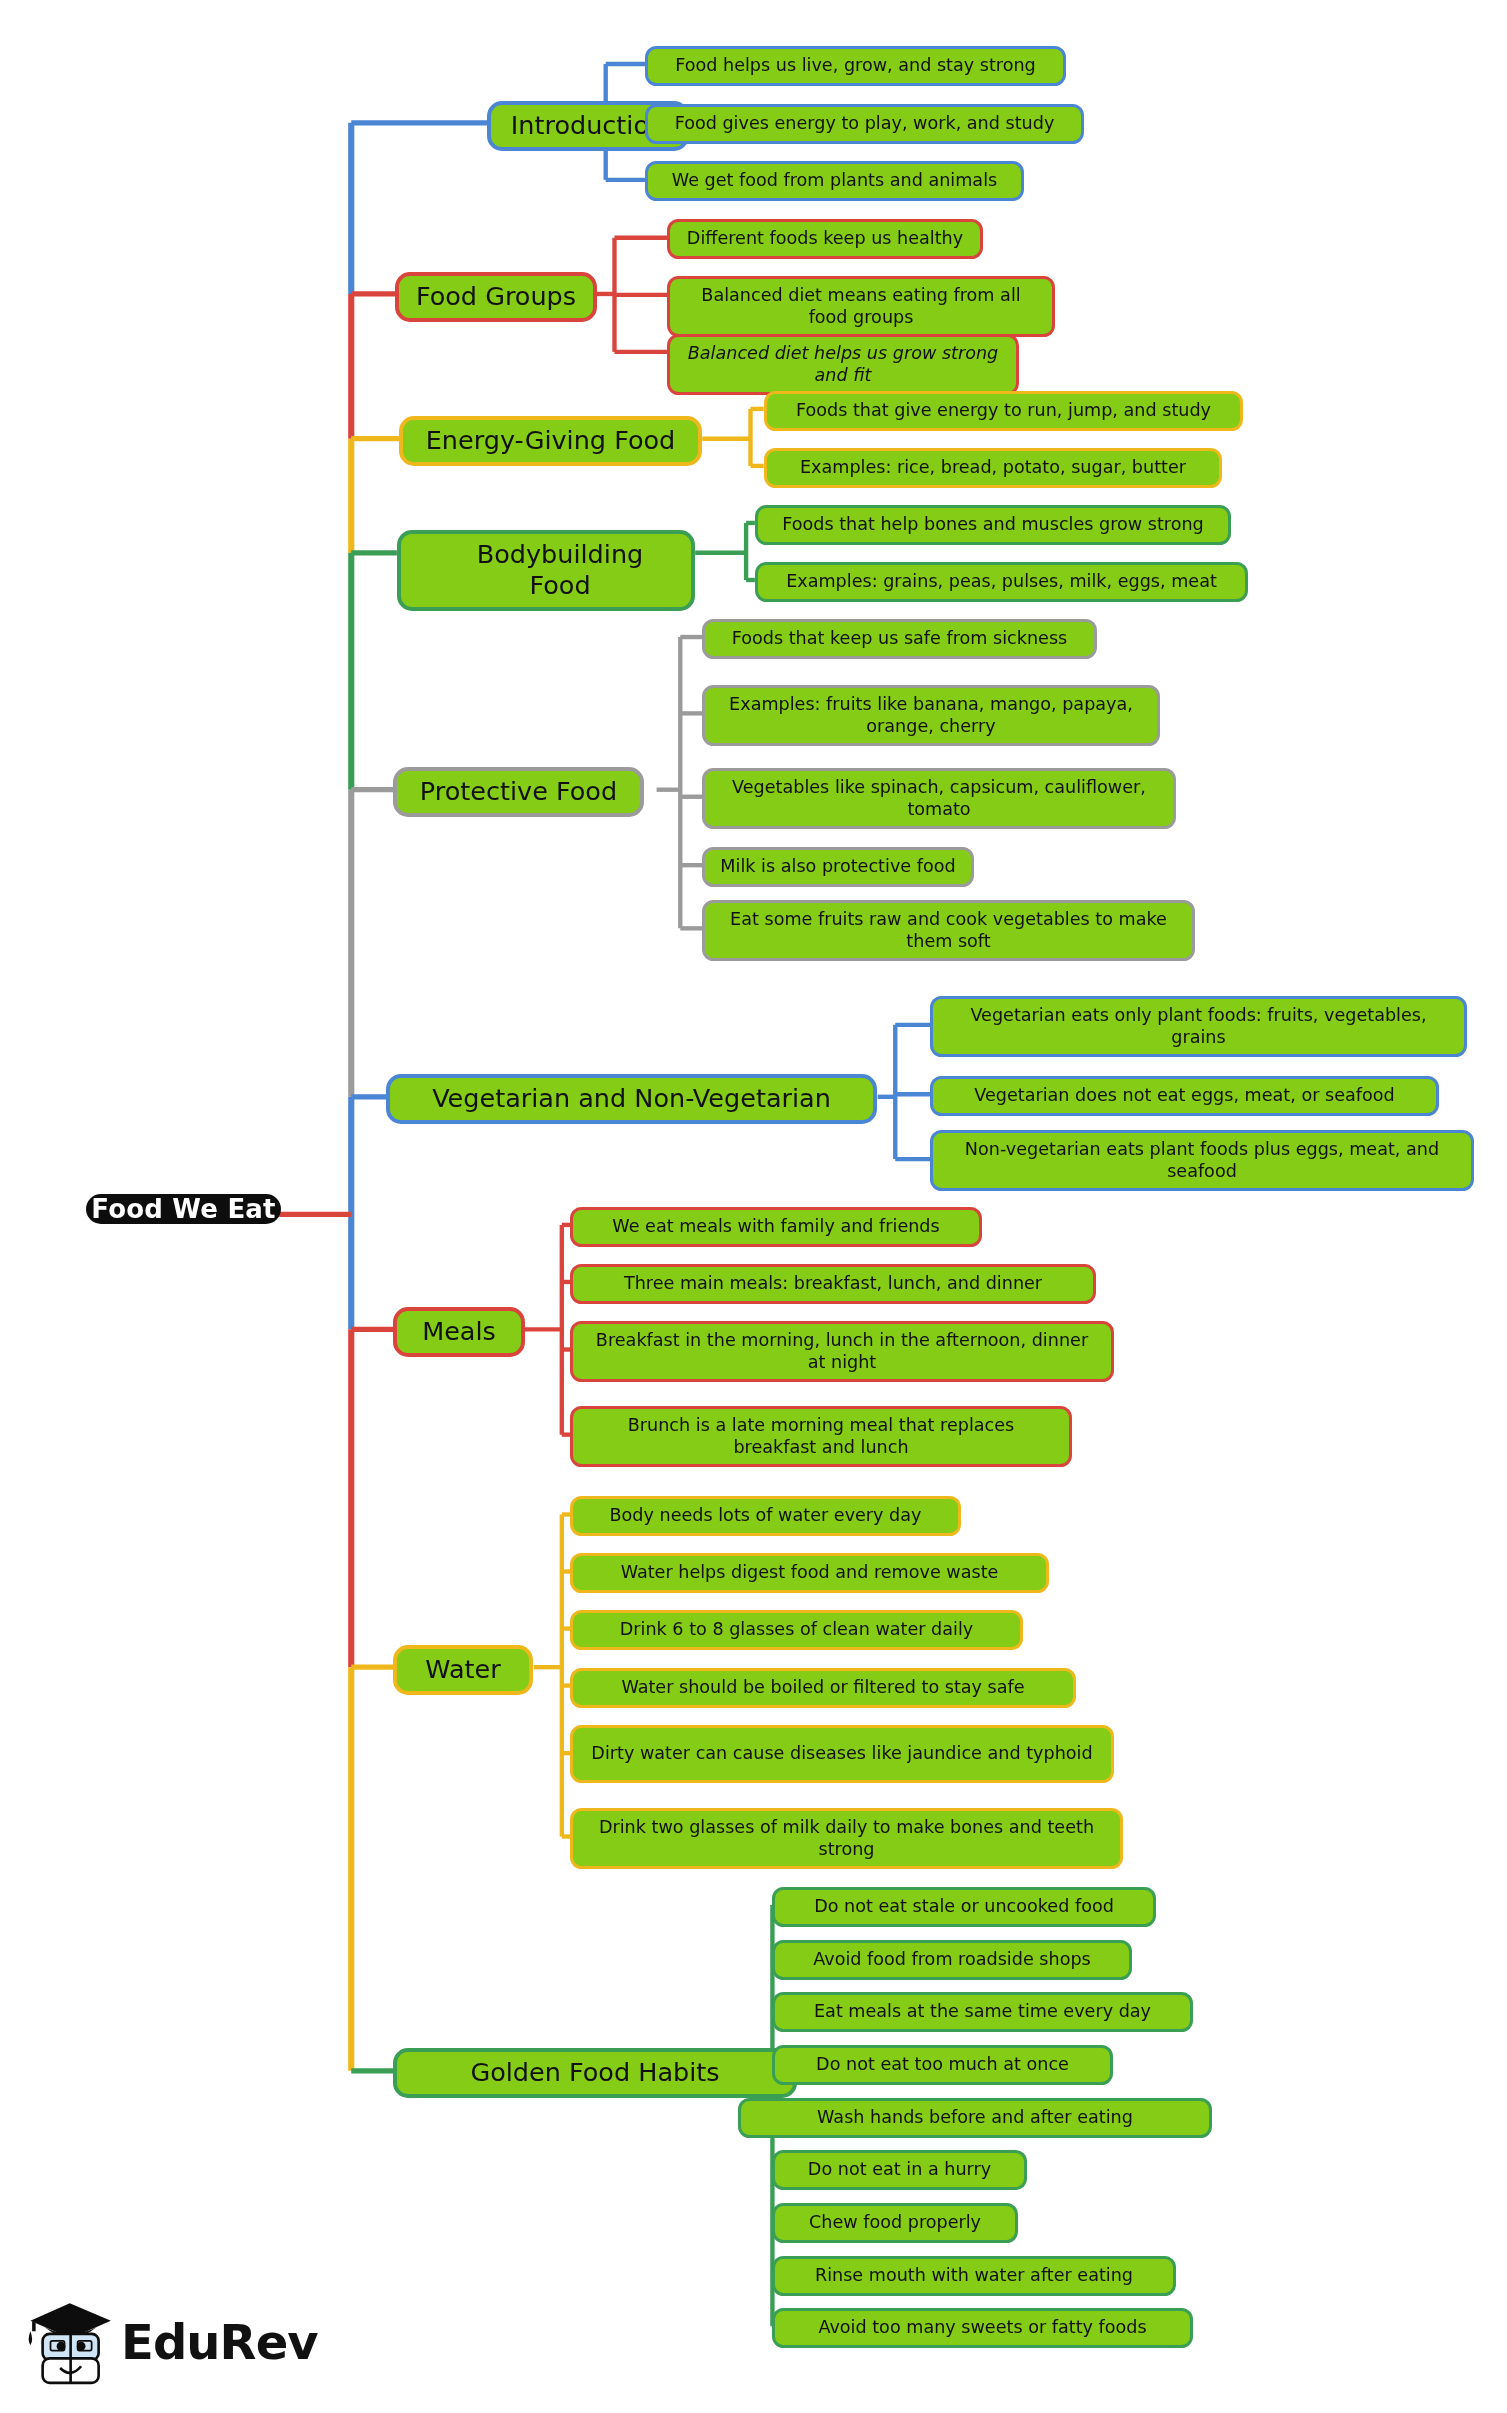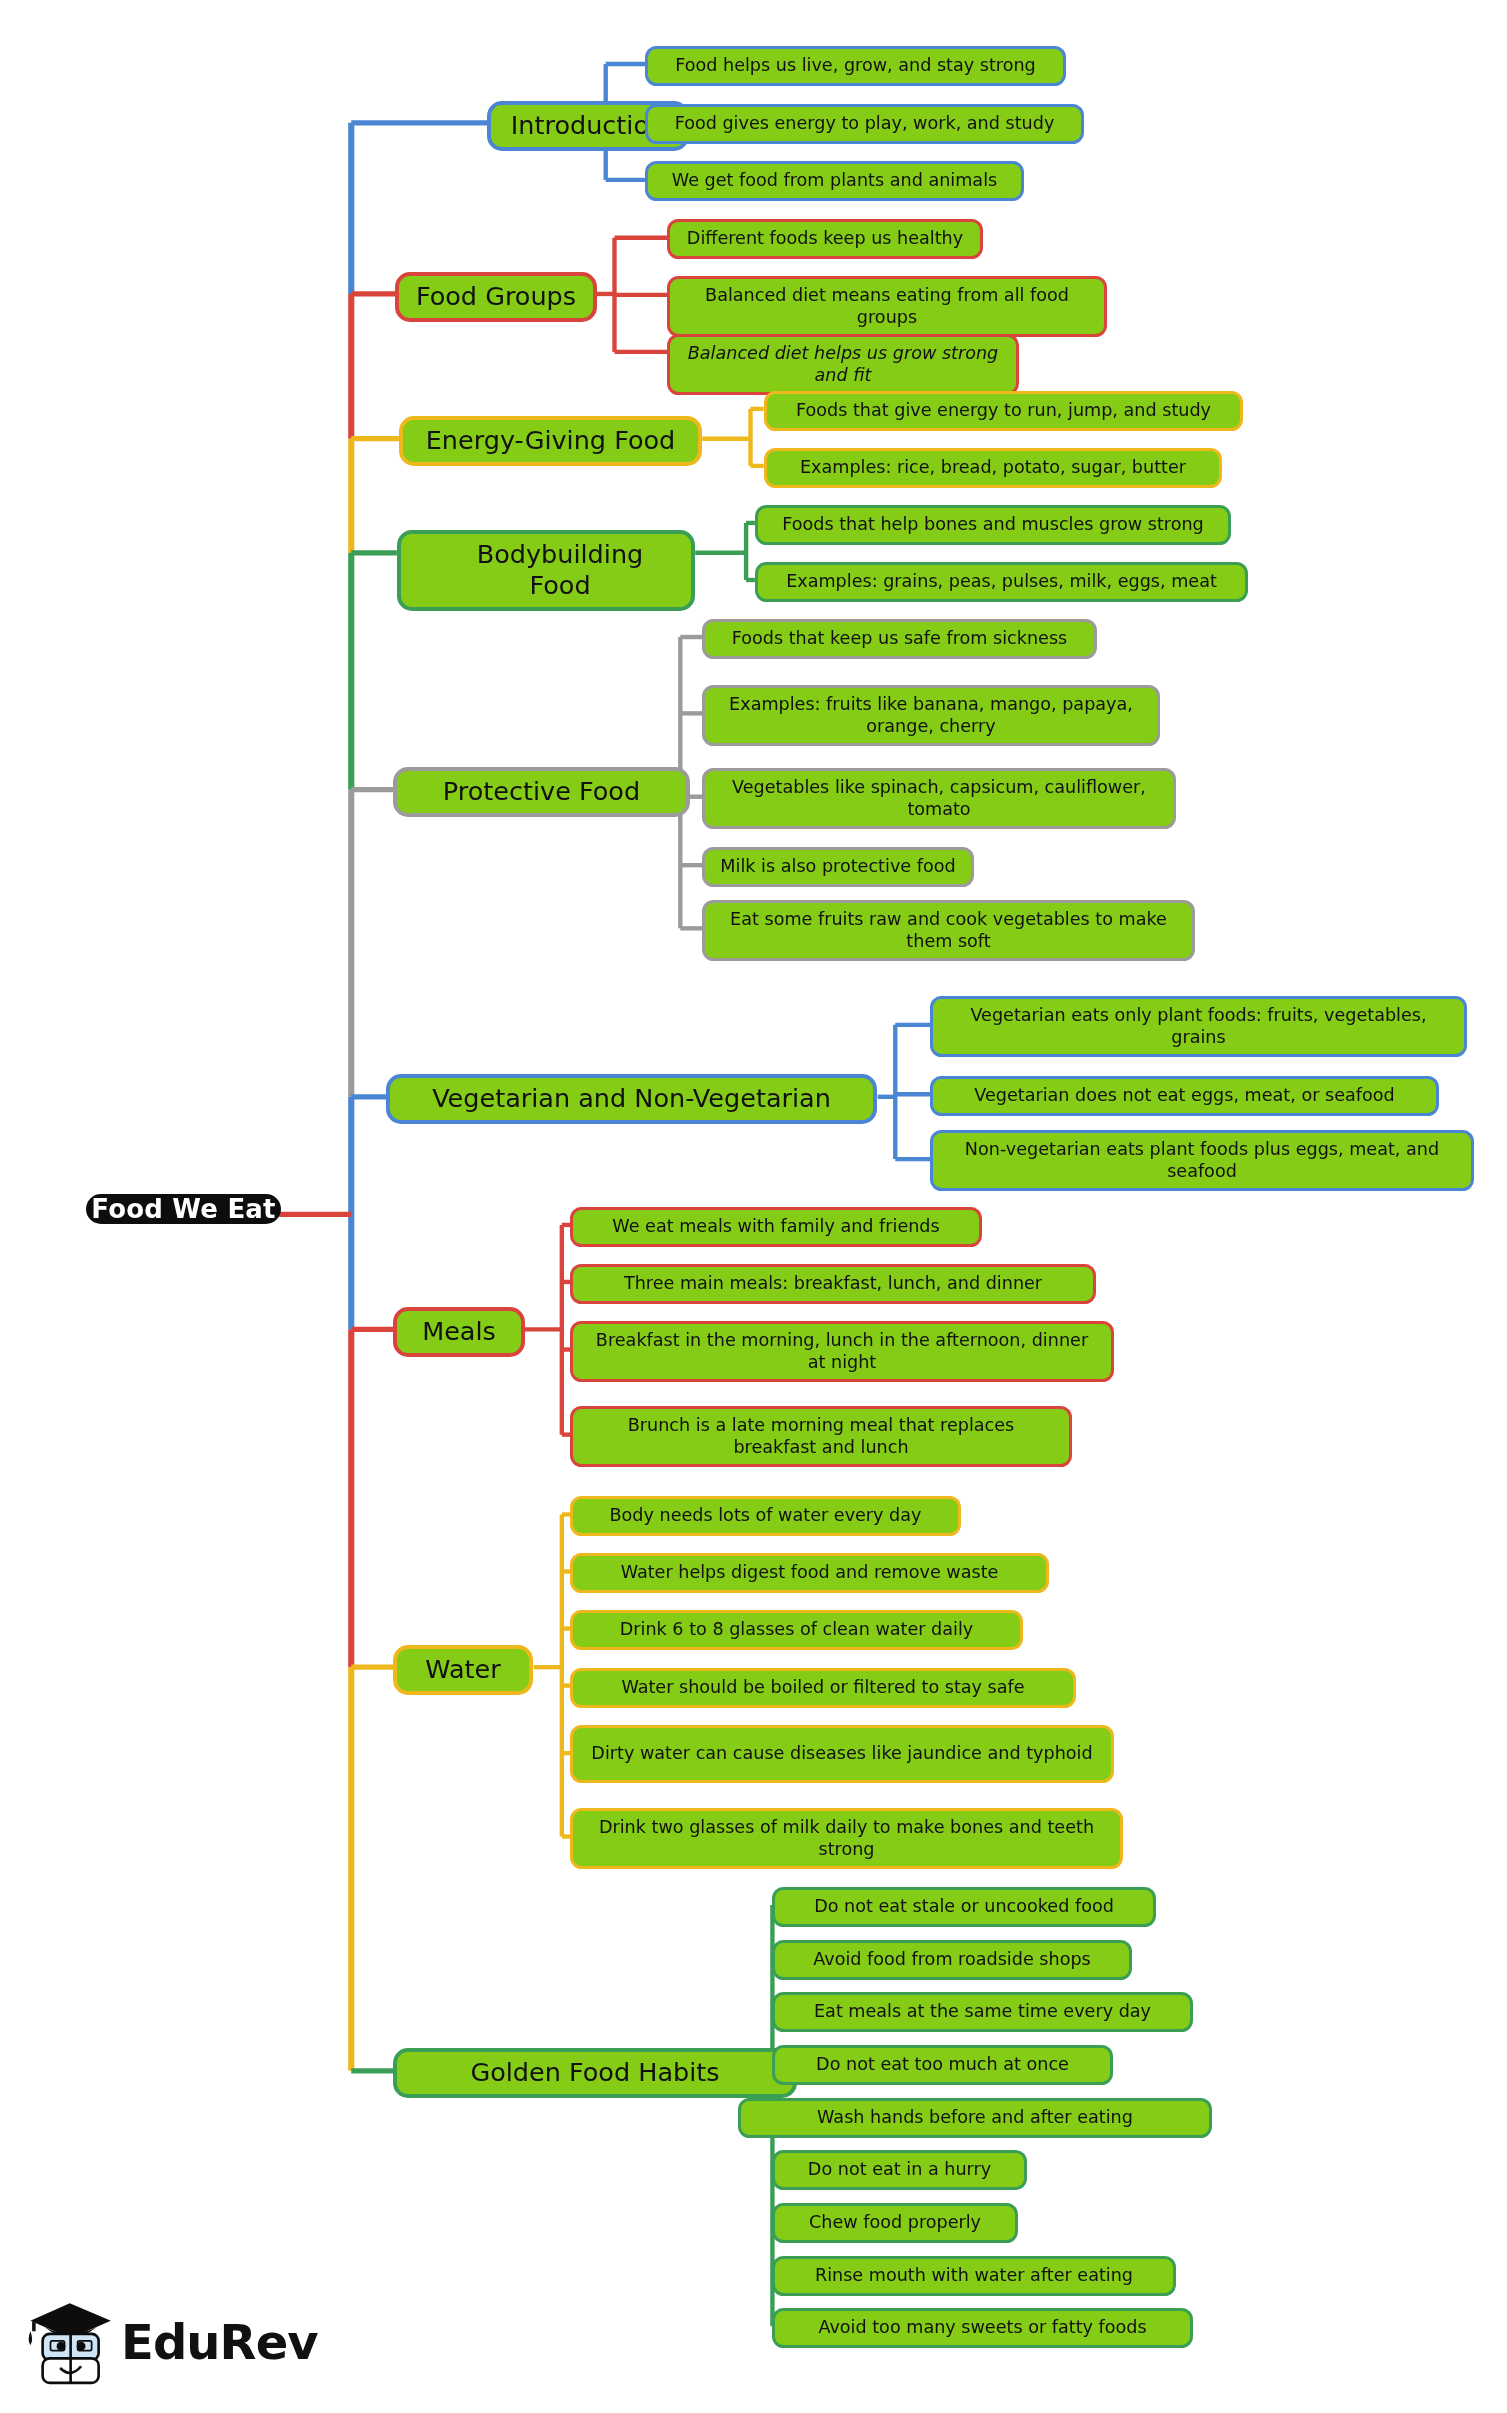--- a/index.html
+++ b/index.html
@@ -119,21 +119,21 @@
       </div>
       <div class="node leaf" style="left: 645px; top: 161px; width: 379px; min-height: 37px; border-color: rgb(74, 134, 212);">
         <span>We get food from plants and animals</span>
       </div>
       <div class="node branch" style="left: 395px; top: 272px; width: 202px; min-height: 44px; border-color: rgb(217, 69, 60);">
         <span>Food Groups</span>
       </div>
       <div class="node leaf" style="left: 667px; top: 219px; width: 316px; min-height: 37px; border-color: rgb(217, 69, 60);">
         <span>Different foods keep us healthy</span>
       </div>
-      <div class="node leaf" style="left: 667px; top: 276px; width: 440px; min-height: 37px; border-color: rgb(217, 69, 60);">
+      <div class="node leaf" style="left: 667px; top: 276px; width: 388px; min-height: 37px; border-color: rgb(217, 69, 60);">
         <span>Balanced diet means eating from all food groups</span>
       </div>
       <div class="node leaf" style="left: 667px; top: 334px; width: 352px; min-height: 37px; border-color: rgb(217, 69, 60); font-style: italic;">
         <span>Balanced diet helps us grow strong and fit</span>
       </div>
       <div class="node branch" style="left: 399px; top: 416px; width: 303px; min-height: 46px; border-color: rgb(238, 184, 28);">
         <span>Energy-Giving Food</span>
       </div>
       <div class="node leaf" style="left: 764px; top: 391px; width: 479px; min-height: 37px; border-color: rgb(238, 184, 28);">
         <span>Foods that give energy to run, jump, and study</span>
@@ -143,21 +143,21 @@
       </div>
       <div class="node branch" style="left: 397px; top: 530px; width: 298px; min-height: 46px; border-color: rgb(58, 158, 85); padding-left: 44px;">
         <span>Bodybuilding Food</span>
       </div>
       <div class="node leaf" style="left: 755px; top: 505px; width: 476px; min-height: 37px; border-color: rgb(58, 158, 85);">
         <span>Foods that help bones and muscles grow strong</span>
       </div>
       <div class="node leaf" style="left: 755px; top: 562px; width: 493px; min-height: 37px; border-color: rgb(58, 158, 85);">
         <span>Examples: grains, peas, pulses, milk, eggs, meat</span>
       </div>
-      <div class="node branch" style="left: 393px; top: 767px; width: 297px; min-height: 46px; border-color: rgb(155, 155, 155);">
+      <div class="node branch" style="left: 393px; top: 767px; width: 251px; min-height: 46px; border-color: rgb(155, 155, 155);">
         <span>Protective Food</span>
       </div>
       <div class="node leaf" style="left: 702px; top: 619px; width: 395px; min-height: 37px; border-color: rgb(155, 155, 155);">
         <span>Foods that keep us safe from sickness</span>
       </div>
       <div class="node leaf" style="left: 702px; top: 685px; width: 458px; min-height: 58px; border-color: rgb(155, 155, 155);">
         <span>Examples: fruits like banana, mango, papaya, orange, cherry</span>
       </div>
       <div class="node leaf" style="left: 702px; top: 768px; width: 474px; min-height: 58px; border-color: rgb(155, 155, 155);">
         <span>Vegetables like spinach, capsicum, cauliflower, tomato</span>

